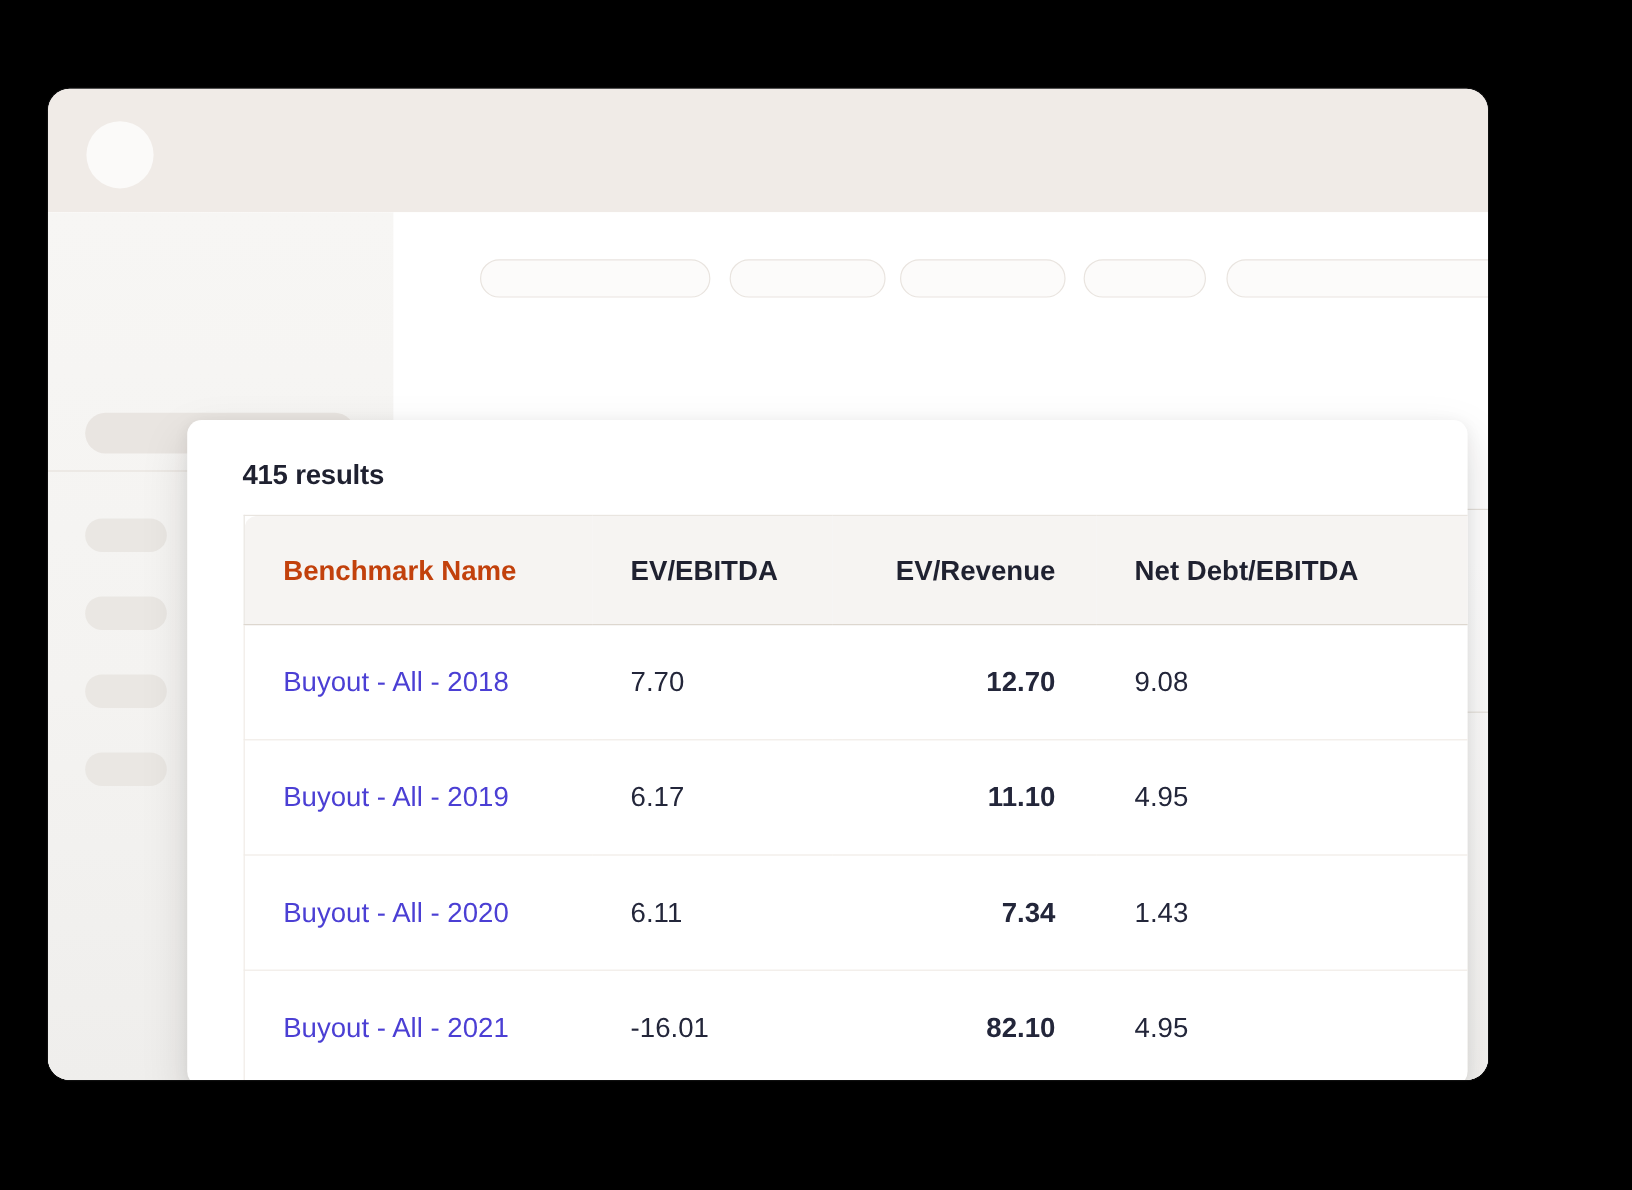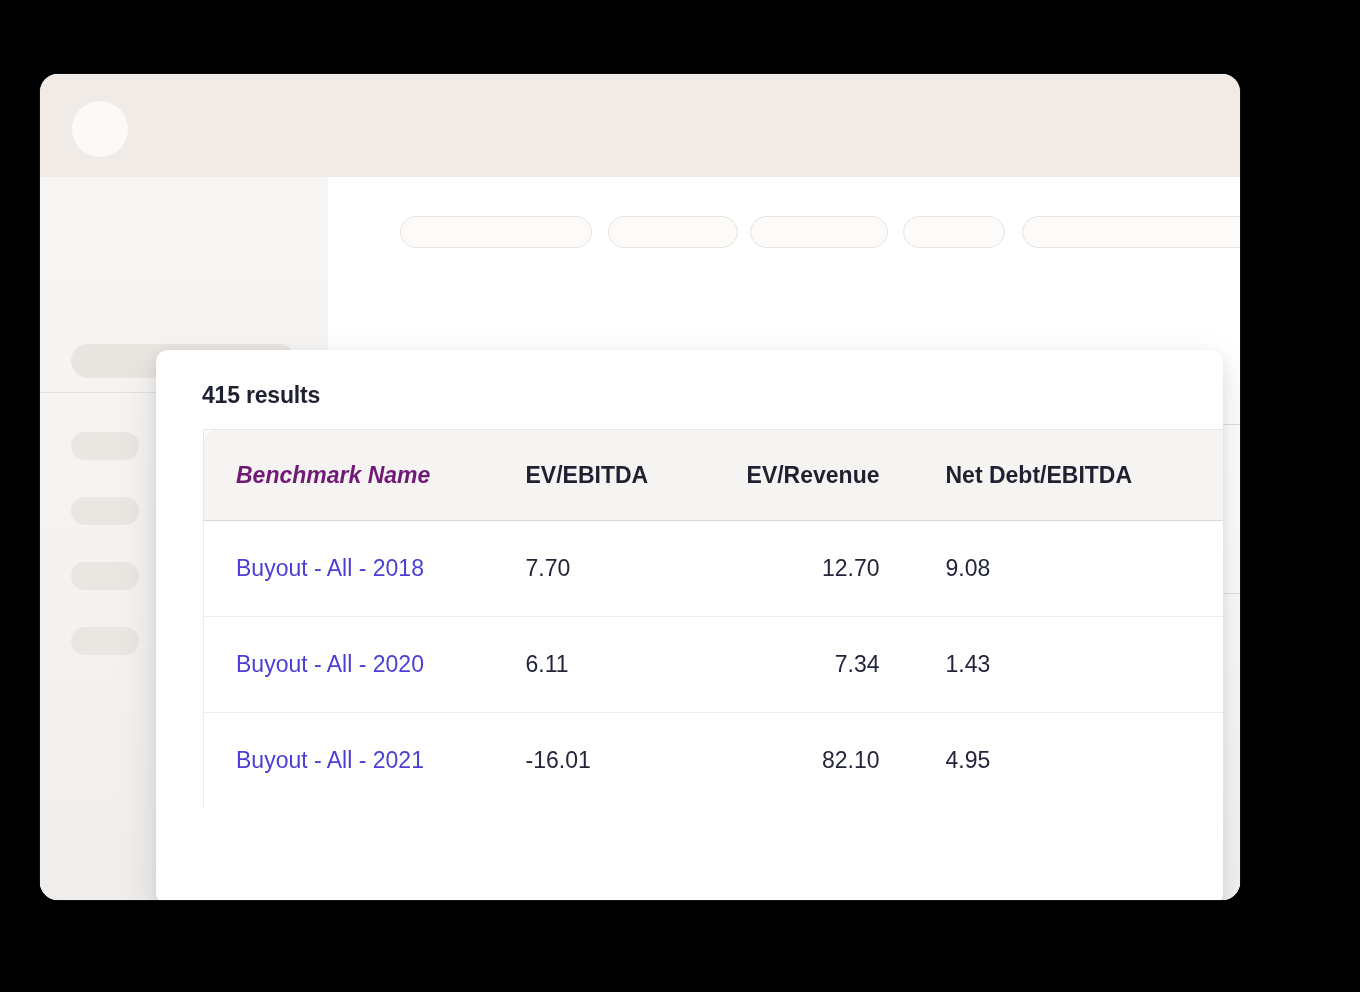--- a/index.html
+++ b/index.html
@@ -207,22 +207,21 @@
     color: #1f2130;
     text-align: left;
     vertical-align: middle;
     border-top: 1px solid #e9e5e0;
     border-bottom: 1px solid #ddd7cf;
     box-sizing: border-box;
   }
   #results-table thead th:first-child {
     border-left: 1px solid #e9e5e0;
     border-top-left-radius: 10px;
-    color: #701a75;
-    font-style: italic;
+    color: #c2410c;
   }
   #results-table thead th.num-right {
     text-align: right;
     padding: 0 34px 0 0;
   }
   #results-table tbody td {
     height: 96px;
     padding: 0 0 0 32px;
     font-size: 23px;
     color: #23263a;
@@ -242,20 +241,21 @@
     text-decoration: none;
     margin-top: 32px;
   }
   #results-table td.col-ebitda {
     font-weight: normal;
     margin-top: 43px;
   }
   #results-table td.num-right {
     text-align: right;
     padding: 0 34px 0 0;
+    font-weight: bold;
   }
 
   .w-name   { width: 290px; }
   .w-ebitda { width: 200px; }
   .w-rev    { width: 220px; }
   .w-debt   { width: 310px; }
 </style>
 </head>
 <body>
 
@@ -319,20 +319,28 @@
           <tr>
             <td class="col-name">
               <a href="#">Buyout - All - 2018</a>
             </td>
             <td class="col-ebitda">7.70</td>
             <td class="num-right">12.70</td>
             <td>9.08</td>
           </tr>
           <tr>
             <td class="col-name">
+              <a href="#">Buyout - All - 2019</a>
+            </td>
+            <td class="col-ebitda">6.17</td>
+            <td class="num-right">11.10</td>
+            <td>4.95</td>
+          </tr>
+          <tr>
+            <td class="col-name">
               <a href="#">Buyout - All - 2020</a>
             </td>
             <td class="col-ebitda">6.11</td>
             <td class="num-right">7.34</td>
             <td>1.43</td>
           </tr>
           <tr>
             <td class="col-name">
               <a href="#">Buyout - All - 2021</a>
             </td>

